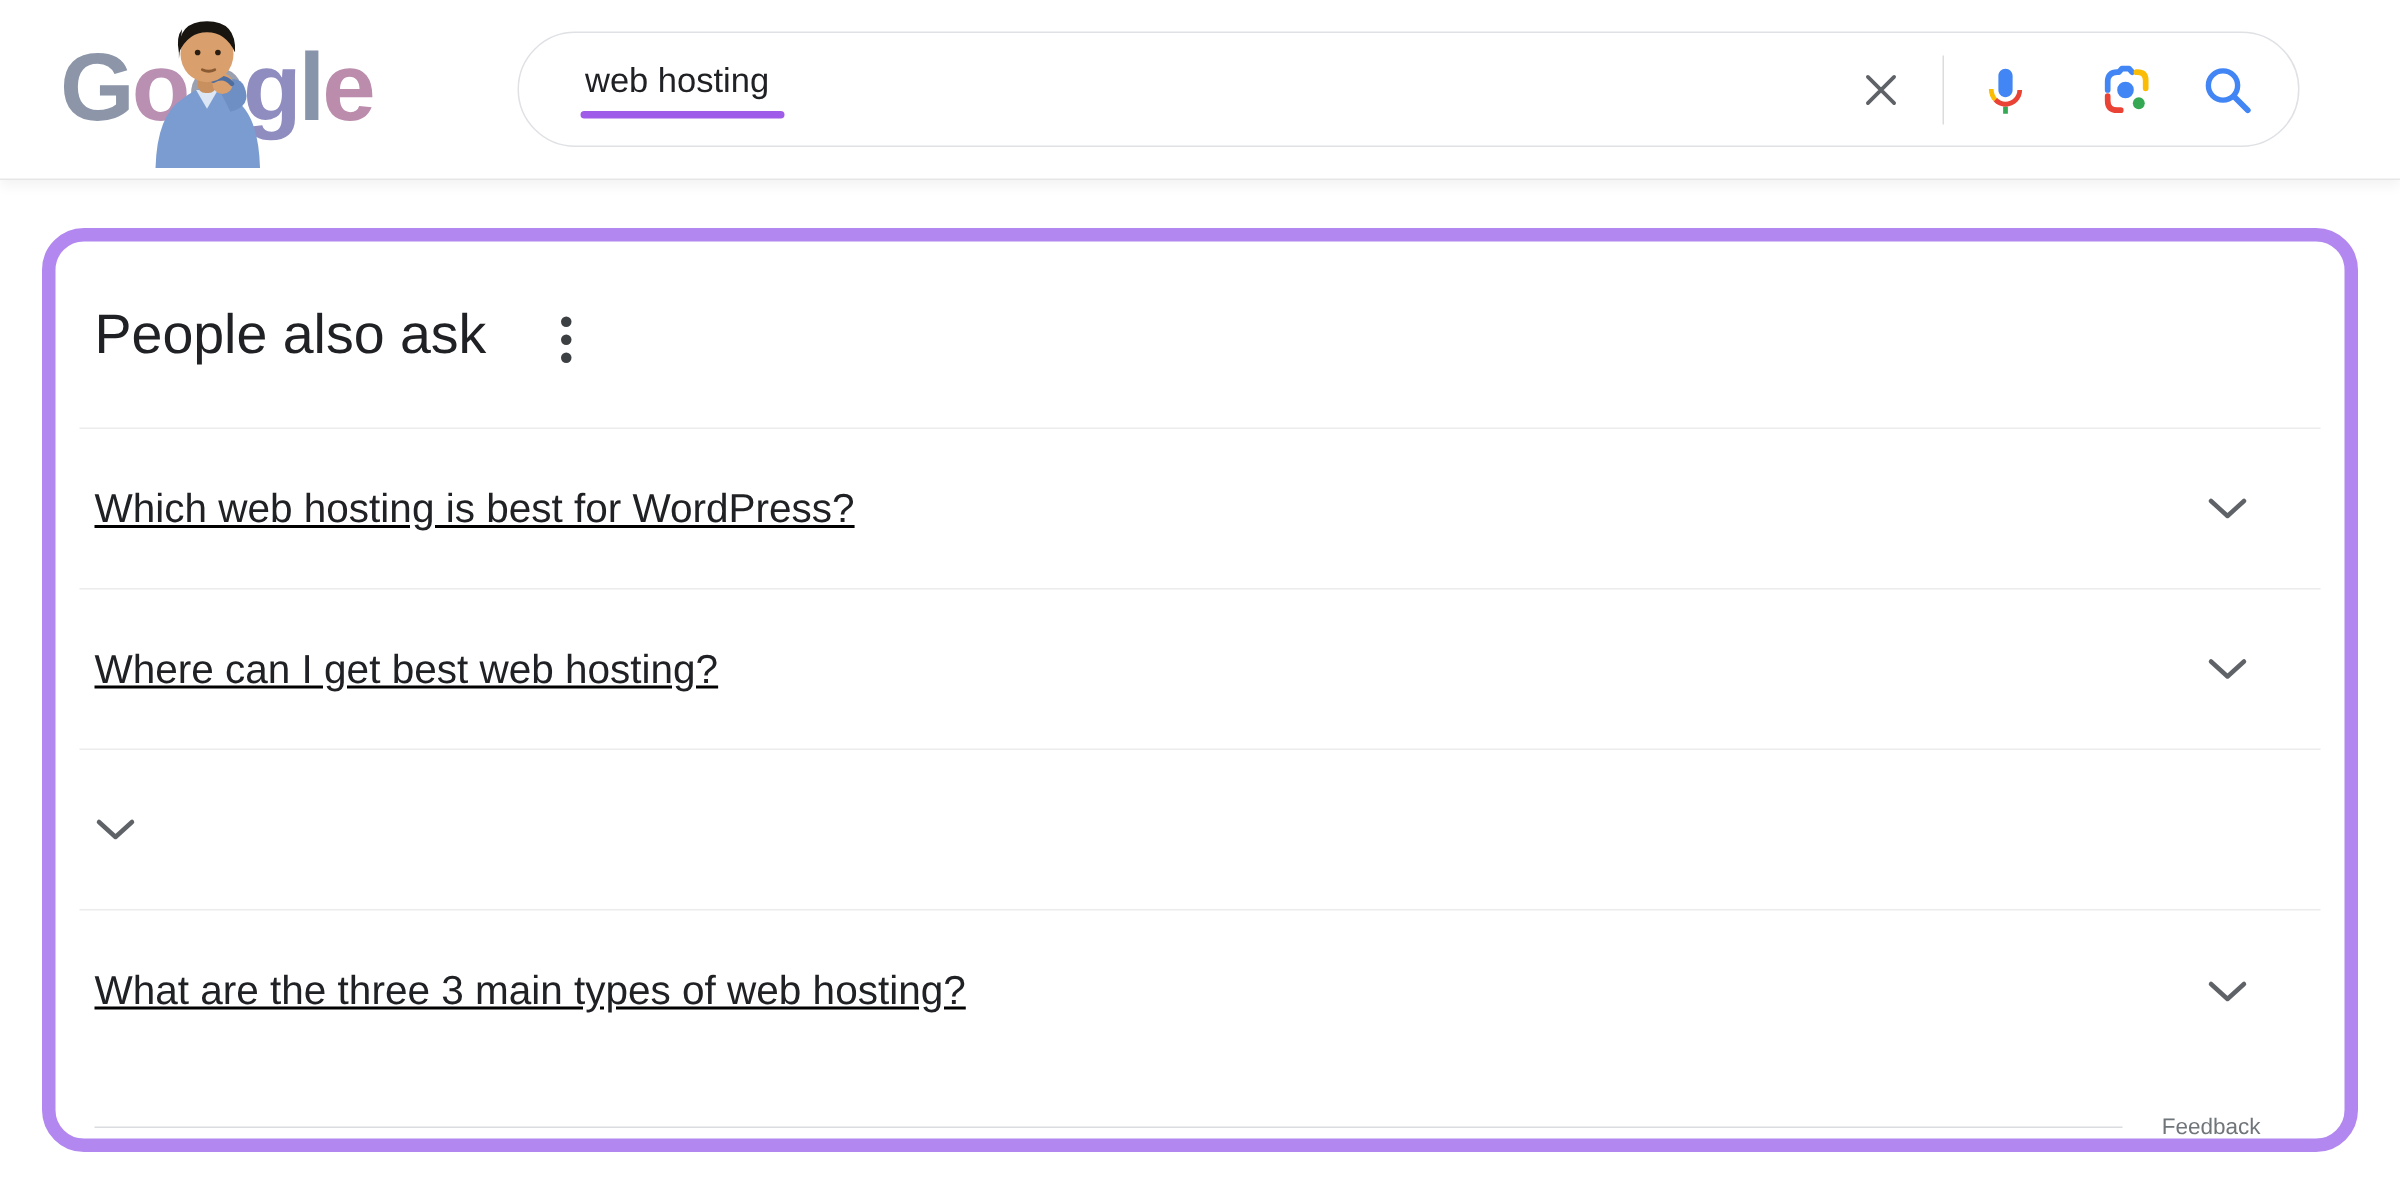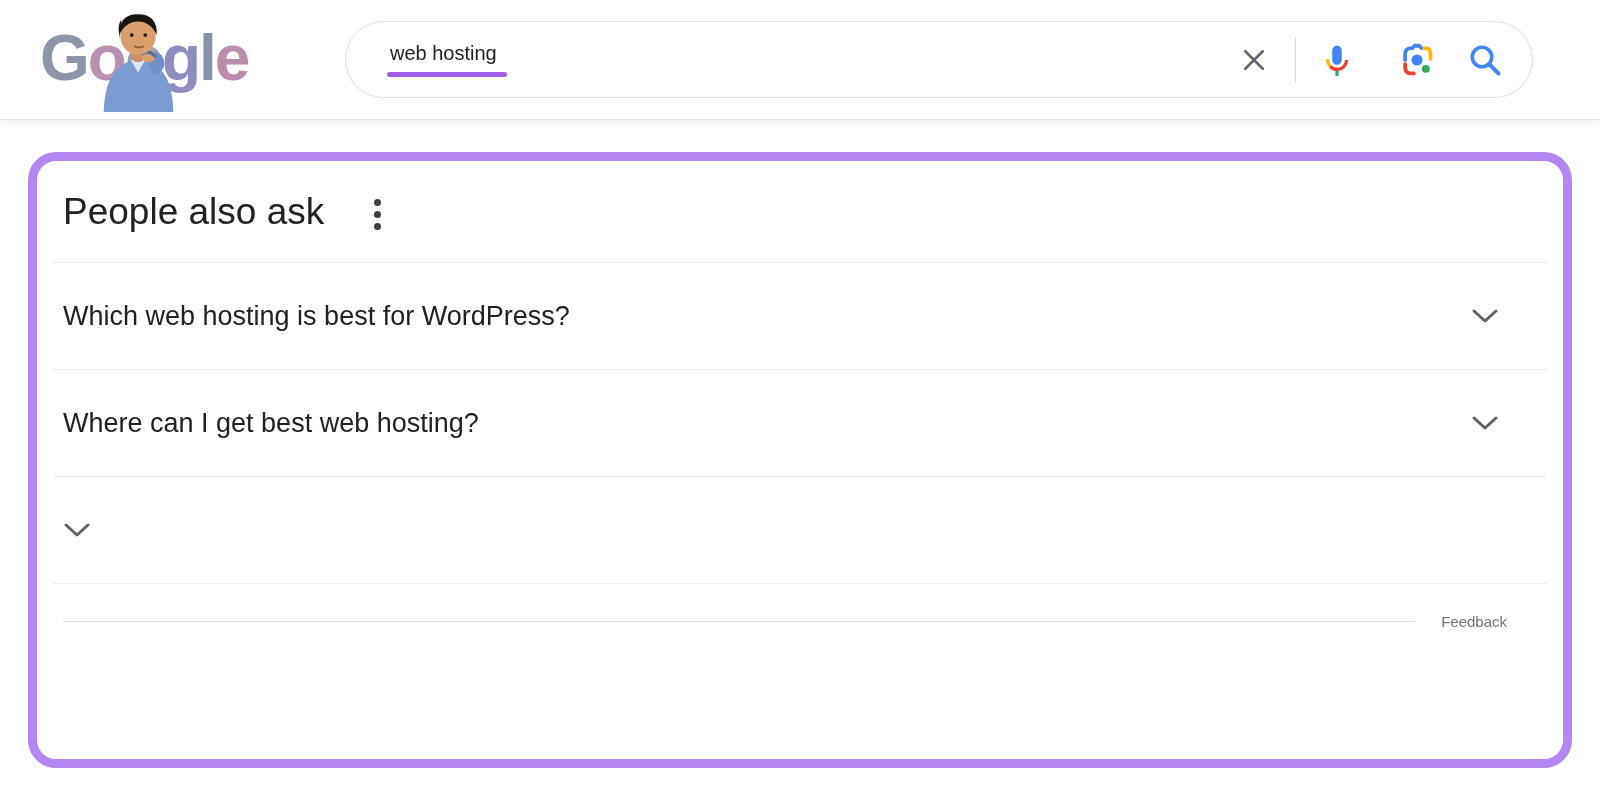--- a/index.html
+++ b/index.html
@@ -14,42 +14,42 @@
   .logo-letters { position:absolute; left:0; top:0; font-size:64px; font-weight:bold;
                   letter-spacing:-2px; line-height:100px; user-select:none; }
   .lt0 { color:#8c96a8; } .lt1 { color:#b98fb2; } .lt2 { color:#9aa0b0; }
   .lt3 { color:#8f8cc0; } .lt4 { color:#8794a9; } .lt5 { color:#bb8cab; }
   .doodle-person { position:absolute; left:48px; top:0; }
 
   .searchbox { position:absolute; left:345px; top:21px; width:1188px; height:77px;
                border:1px solid #dfe1e5; border-radius:39px; background:#fff;
                display:flex; align-items:center; padding:0 22px 0 44px; }
   .query-wrap { position:relative; display:inline-block; padding-bottom:12px; }
-  .query { font-size:20px; color:#202124; white-space:pre; }
+  .query { font-size:23px; color:#202124; white-space:pre; }
   .query-underline { position:absolute; left:-3px; right:-10px; bottom:0; height:5px;
                      border-radius:3px; background:#9f5ce8; }
   .sb-spacer { flex:1; }
   .sb-btn { background:none; border:none; width:50px; height:50px; display:flex;
             align-items:center; justify-content:center; cursor:pointer; }
   .sb-divider { width:1px; height:46px; background:#dadce0; margin:0 16px; }
   .gap30 { margin-left:30px; } .gap20 { margin-left:18px; }
 
   
   .paa-box { position:absolute; left:28px; top:152px; width:1544px; height:616px;
              border:9px solid #b287ef; border-radius:28px; background:#fff;
              padding:0 16px; }
-  .paa-title-row { height:102px; display:flex; align-items:center;
+  .paa-title-row { height:125px; display:flex; align-items:center;
                    border-bottom:1px solid #ececec; padding-left:10px; }
   .paa-title { font-size:37px; font-weight:400; color:#202124; }
   .dots-btn { background:none; border:none; margin-left:42px; margin-top:6px;
               display:flex; flex-direction:column; gap:5px; cursor:pointer; padding:8px; }
   .dots-btn i { width:7px; height:7px; border-radius:50%; background:#3c4043; }
 
   .paa-row { height:107px; display:flex; align-items:center; justify-content:space-between;
-             padding:0 48px 0 10px; cursor:pointer; }
+             padding:0 48px 0 10px; cursor:pointer;text-decoration:underline; }
   .paa-row.rule { border-bottom:1px solid #ececec; }
   .paa-q { font-size:27px; color:#202124; }
   .chev { flex:0 0 auto; }
 
   .paa-feedback { height:81px; display:flex; align-items:center; padding:0 40px 6px 10px; }
   .fb-line { flex:1; height:1px; background:#dadce0; margin-right:26px; }
   .fb-link { font-size:15px; color:#70757a; text-decoration:none; cursor:pointer; }
 </style>
 </head>
 <body>
@@ -141,19 +141,25 @@
       <path d="M3,3 L14,13 L25,3" stroke="#5f6368" stroke-width="3" fill="none" stroke-linecap="round" stroke-linejoin="round"></path>
     </svg>
   </div>
 
   <div class="paa-row rule">
     <svg class="chev" width="28" height="16" viewBox="0 0 28 16">
       <path d="M3,3 L14,13 L25,3" stroke="#5f6368" stroke-width="3" fill="none" stroke-linecap="round" stroke-linejoin="round"></path>
     </svg>
   </div>
 
+  <div class="paa-row">
+    <span class="paa-q">What are the three 3 main types of web hosting?</span>
+    <svg class="chev" width="28" height="16" viewBox="0 0 28 16">
+      <path d="M3,3 L14,13 L25,3" stroke="#5f6368" stroke-width="3" fill="none" stroke-linecap="round" stroke-linejoin="round"></path>
+    </svg>
+  </div>
 
   <div class="paa-feedback">
     <div class="fb-line"></div>
     <a class="fb-link">Feedback</a>
   </div>
 
 </section>
 
 </body></html>

